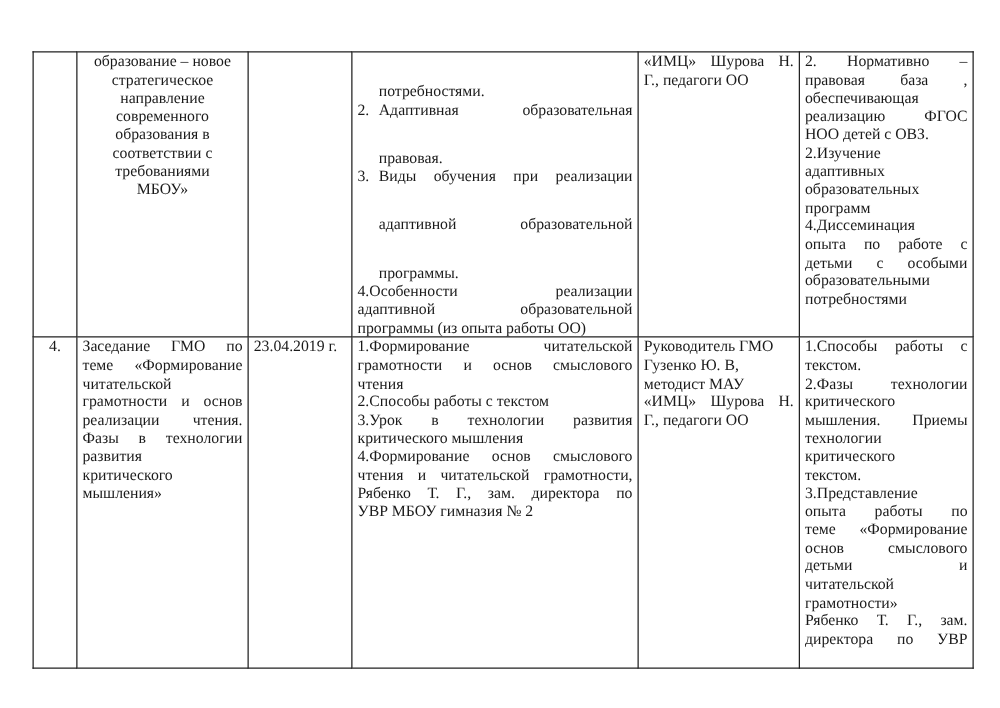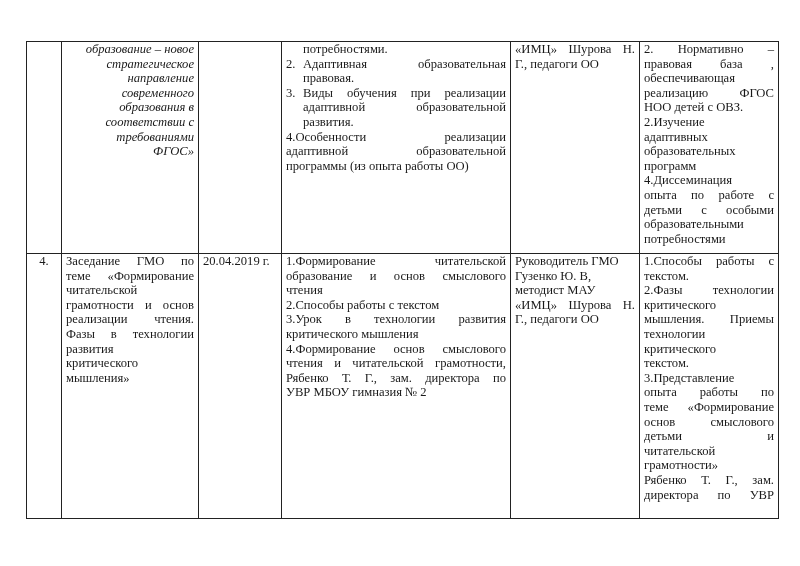--- a/index.html
+++ b/index.html
@@ -10,50 +10,50 @@
   td { border:1px solid #222; vertical-align:top; padding:0 4px 0 4px; }
   .c0 { width:26px; text-align:center; }
   .c1 { width:128px; }
   .c2 { width:74px; }
   .c3 { width:220px; }
   .c4 { width:120px; }
   .c5 { width:130px; }
   .r1 td { height:211px; }
   .r2 td { height:264px; }
   .j { text-align:justify; text-align-last:justify; }
-  .l { text-align:right;font-style:italic; }
+  .l { text-align:center; }
   .line { display:block; }
   .num { display:inline-block; width:17px; }
-  .ind { padding-left:17px; display:block; }
+  .ind { padding-left:17px; display:block;margin-top:24px; }
 </style>
 </head>
 <body>
 
 <table>
   <tbody>
       <tr class="r1">
     <td class="c0"></td>
     <td class="c1 l">
       <span class="line">образование – новое</span>
       <span class="line">стратегическое</span>
       <span class="line">направление</span>
       <span class="line">современного</span>
       <span class="line">образования в</span>
       <span class="line">соответствии с</span>
       <span class="line">требованиями</span>
-      <span class="line">ФГОС»</span>
+      <span class="line">МБОУ»</span>
     </td>
     <td class="c2"></td>
     <td class="c3">
       <span class="ind">потребностями.</span>
       <span class="line j"><span class="num">2.</span><span>Адаптивная образовательная</span></span>
       <span class="ind">правовая.</span>
       <span class="line j"><span class="num">3.</span><span>Виды обучения при реализации</span></span>
       <span class="ind j">адаптивной образовательной</span>
-      <span class="ind">развития.</span>
+      <span class="ind">программы.</span>
       <span class="line j">4.Особенности реализации</span>
       <span class="line j">адаптивной образовательной</span>
       <span class="line">программы (из опыта работы ОО)</span>
     </td>
     <td class="c4">
       <span class="line j">«ИМЦ» Шурова Н.</span>
       <span class="line">Г., педагоги ОО</span>
     </td>
     <td class="c5">
       <span class="line j">2. Нормативно –</span>
@@ -78,24 +78,24 @@
       <span class="line j">Заседание ГМО по</span>
       <span class="line j">теме «Формирование</span>
       <span class="line">читательской</span>
       <span class="line j">грамотности и основ</span>
       <span class="line j">реализации чтения.</span>
       <span class="line j">Фазы в технологии</span>
       <span class="line">развития</span>
       <span class="line">критического</span>
       <span class="line">мышления»</span>
     </td>
-    <td class="c2">20.04.2019 г.</td>
+    <td class="c2">23.04.2019 г.</td>
     <td class="c3">
       <span class="line j">1.Формирование читательской</span>
-      <span class="line j">образование и основ смыслового</span>
+      <span class="line j">грамотности и основ смыслового</span>
       <span class="line">чтения</span>
       <span class="line">2.Способы работы с текстом</span>
       <span class="line j">3.Урок в технологии развития</span>
       <span class="line">критического мышления</span>
       <span class="line j">4.Формирование основ смыслового</span>
       <span class="line j">чтения и читательской грамотности,</span>
       <span class="line j">Рябенко Т. Г., зам. директора по</span>
       <span class="line">УВР МБОУ гимназия № 2</span>
     </td>
     <td class="c4">

